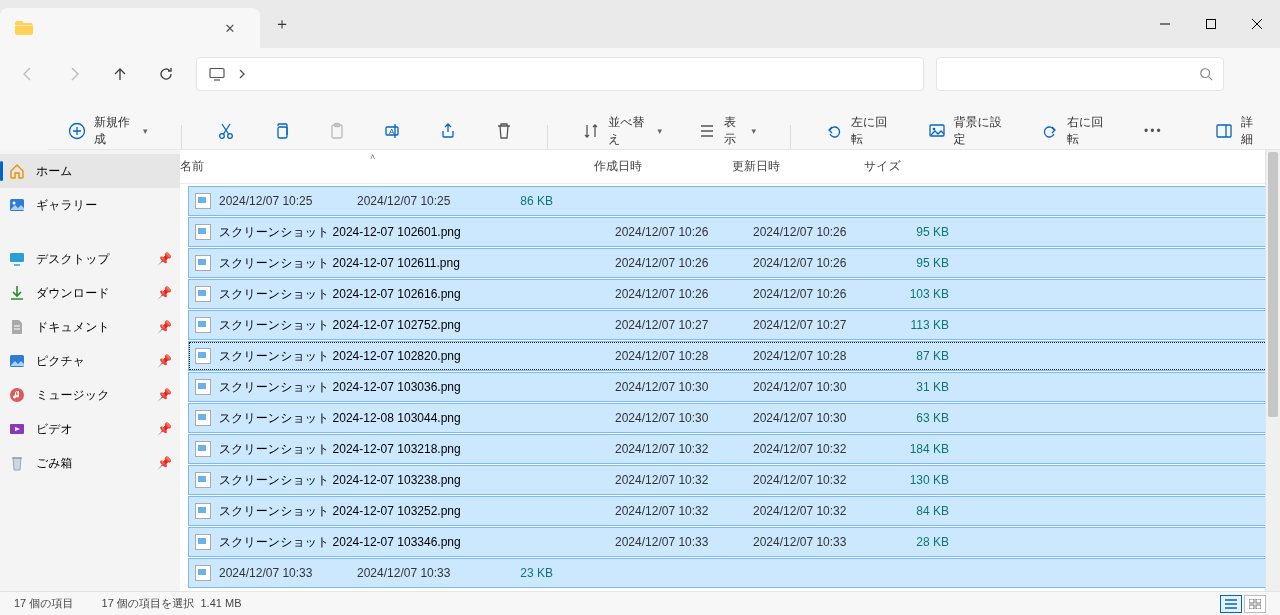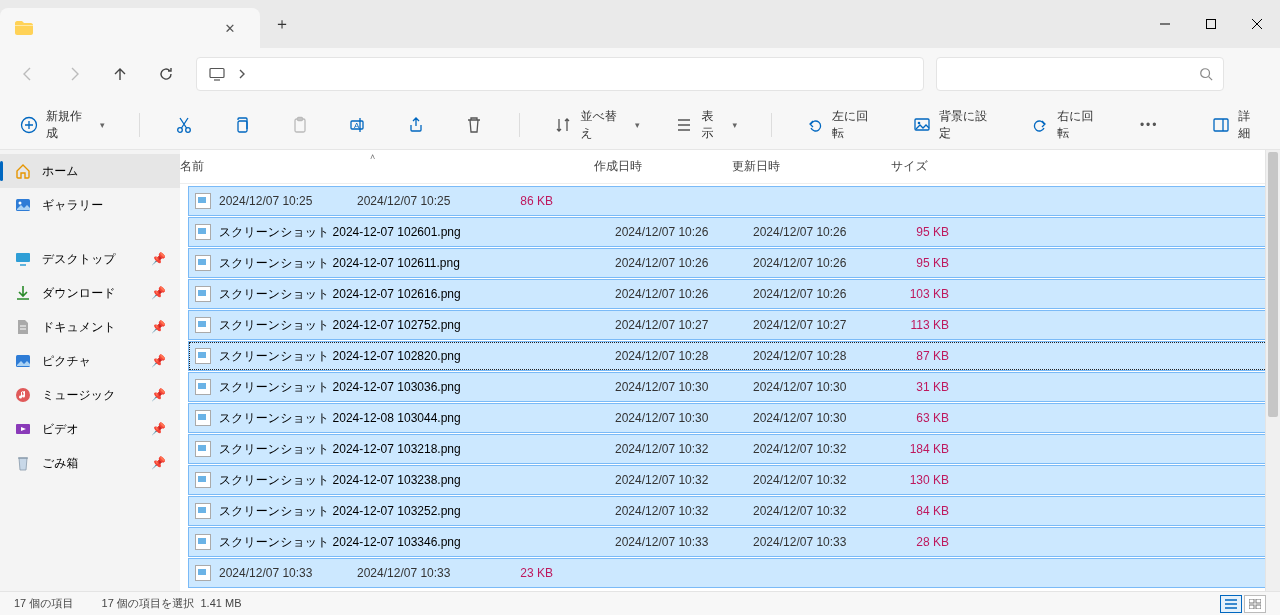--- a/index.html
+++ b/index.html
@@ -15,54 +15,54 @@
 .winbtn { width: 46px; display: flex; align-items: center; justify-content: center; cursor: pointer; color: #000; }
 .winbtn svg { width: 10px; height: 10px; }
 
 .navbar { height: 52px; background: #f7f7f7; display: flex; align-items: center; padding: 0 6px; gap: 2px; }
 .navbtn { width: 44px; height: 40px; display: flex; align-items: center; justify-content: center; color: #444; border-radius: 4px; cursor: pointer; }
 .navbtn.disabled { color: #bbb; }
 .addrbox { display: flex; align-items: center; height: 34px; background: #fff; border: 1px solid #e4e4e4; border-radius: 4px; margin-left: 6px; padding: 0 6px; flex: 1; max-width: 728px; }
 .addrbox .seg { display: flex; align-items: center; padding: 0 6px; gap: 8px; color: #444; }
 .searchbox { height: 34px; background: #fff; border: 1px solid #e4e4e4; border-radius: 4px; margin-left: 10px; width: 288px; display: flex; align-items: center; padding: 0 10px; justify-content: flex-end; color: #888; }
 
-.toolbar { height: 50px; background: #f7f7f7; border-bottom: 1px solid #e6e6e6; display: flex; align-items: center; padding: 0 10px; gap: 16px; }
+.toolbar { height: 50px; background: #f7f7f7; border-bottom: 1px solid #e6e6e6; display: flex; align-items: flex-end; padding: 0 10px; gap: 16px; margin-left: 48px; }
 .tbtn { height: 36px; display: flex; align-items: center; padding: 0 10px; gap: 8px; color: #333; border-radius: 4px; cursor: pointer; font-size: 12px; }
 .tbtn .ico { width: 18px; height: 18px; display: flex; align-items: center; justify-content: center; color: #0067c0; }
 .tbtn.icon-only { padding: 0; width: 44px; justify-content: center; }
 .tsep { width: 1px; height: 24px; background: #ddd; margin: 0 8px; }
 .chev { font-size: 9px; color: #666; margin-left: 2px; }
 .toolbar .spacer { flex: 1; }
 
 .content { flex: 1; display: flex; min-height: 0; background: #fff; }
 .sidebar { width: 180px; background: #f4f4f4; padding: 4px 0; overflow-y: auto; display:flex; flex-direction:column; }
-.sbitem { display: flex; align-items: center; height: 34px; padding: 0 14px; gap: 10px; cursor: pointer; font-size: 12px; position: relative; }
+.sbitem { display: flex; align-items: center; height: 34px; padding: 0 8px; gap: 10px; cursor: pointer; font-size: 12px; position: relative; }
 .sbitem.active { background: #e6e6e6; }
 .sbitem.active::before { content: ""; position: absolute; left: 0; top: 7px; bottom: 7px; width: 3px; background: #0067c0; border-radius: 2px; }
 .sbitem .ico { width: 18px; height: 18px; display: flex; align-items: center; justify-content: center; }
 .sbitem .pin { margin-left: auto; color: #999; font-size: 12px; }
 .sbgap { height: 20px; }
 
 .filepane { flex: 1; display: flex; flex-direction: column; min-width: 0; position: relative;}
 .colhead { height: 34px; display: flex; align-items: center; border-bottom: 1px solid #eee; color: #444; font-size: 12px; }
 .col-name { width: 414px; position: relative; }
 .col-created { width: 138px; }
 .col-modified { width: 128px; }
-.col-size { width: 80px; text-align: left; padding-left: 4px; margin-left: 27px; }
+.col-size { width: 80px; text-align: left; padding-left: 4px; }
 .sort-caret { position: absolute; top: -6px; left: 190px; font-size: 9px; color: #777; }
 
 .filelist { flex: 1; overflow-y: auto; padding: 2px 6px 2px 8px; }
 .row { display: flex; align-items: center; height: 30px; background: #cce8ff; border: 1px solid #7abaf7; margin-bottom: 1px; padding-left: 6px; font-size: 12px; }
 .row.focused { outline: 1px dotted #222; outline-offset: -2px; }
 .row .fico { width: 16px; height: 16px; margin-right: 8px; background: #fff; border: 1px solid #aaa; position: relative; }
 .row .fico::after { content:""; position:absolute; left:2px; top:3px; width:8px; height:6px; background:#6bb3e6; }
 .row .fname { width: 396px; }
 .row .fcreated { width: 138px; color: #333; }
 .row .fmodified { width: 128px; color: #333; }
-.row .fsize { width: 76px; text-align: right; padding-right: 8px; color: #be185d; }
+.row .fsize { width: 76px; text-align: right; padding-right: 8px; color: #0f766e; }
 
 .rightscroll { position:absolute; right:0; top:0; bottom:0; width:15px; background:#f0f0f0; border-left:1px solid #e4e4e4;}
 .rightscroll .thumb { position:absolute; top:2px; left:2px; right:2px; height:60%; background:#c6c6c6; border-radius:2px;}
 
 .status { height: 24px; border-top: 1px solid #e4e4e4; background: #f7f7f7; display: flex; align-items: center; padding: 0 14px; gap: 28px; font-size: 11px; color: #444; }
 .status .spacer { flex: 1; }
 .viewtoggle { display: flex; gap: 2px; }
 .viewtoggle .vt { width: 22px; height: 18px; border: 1px solid #bbb; display: flex; align-items: center; justify-content: center; font-size: 10px; cursor: pointer; background:#fff;}
 .viewtoggle .vt.active { border-color: #0067c0; background: #e5f1fb; }
 

